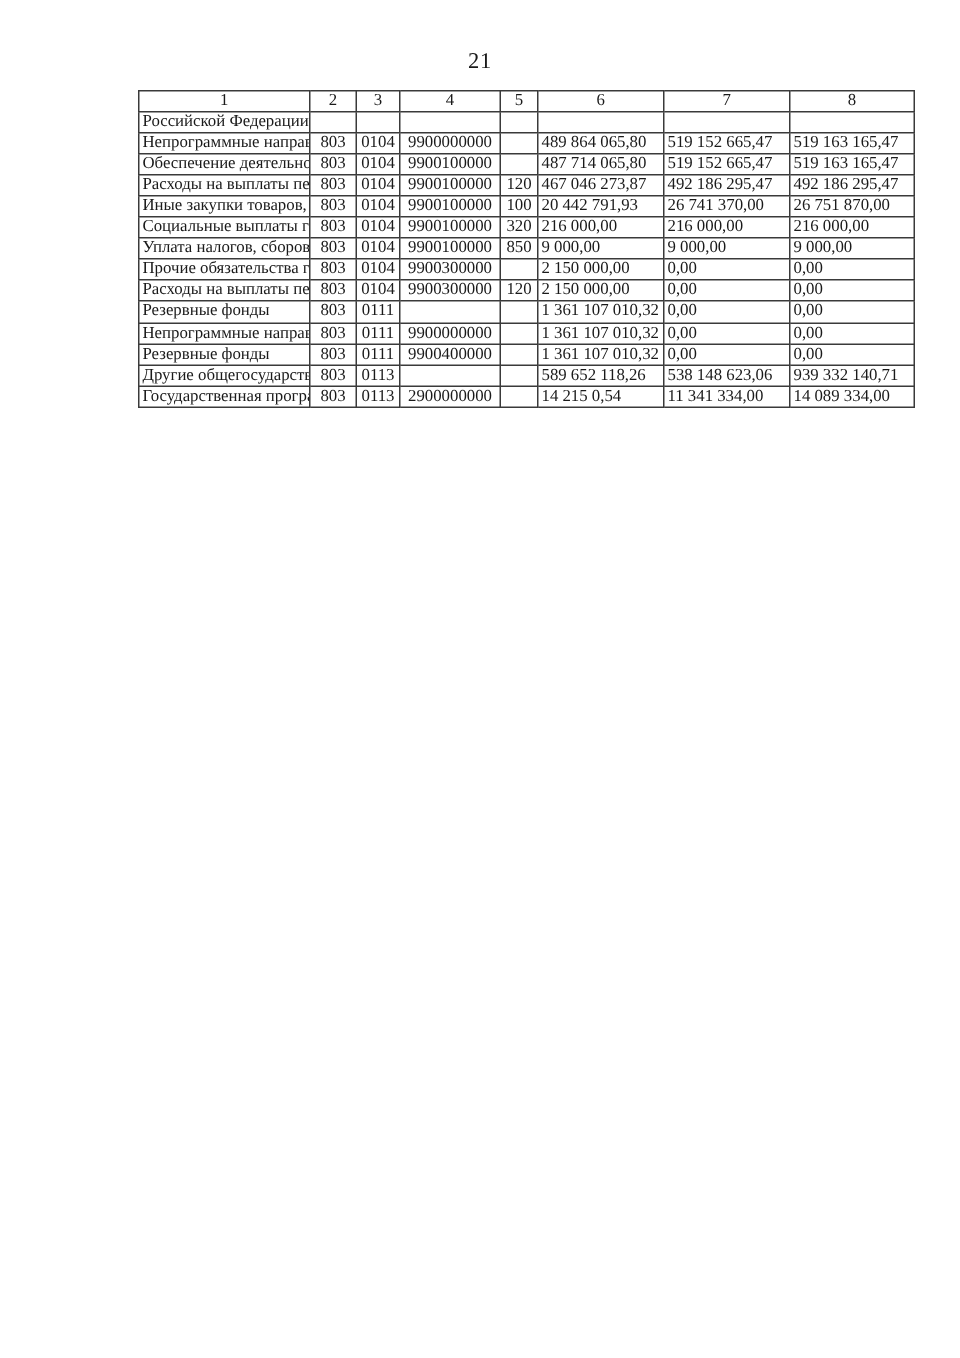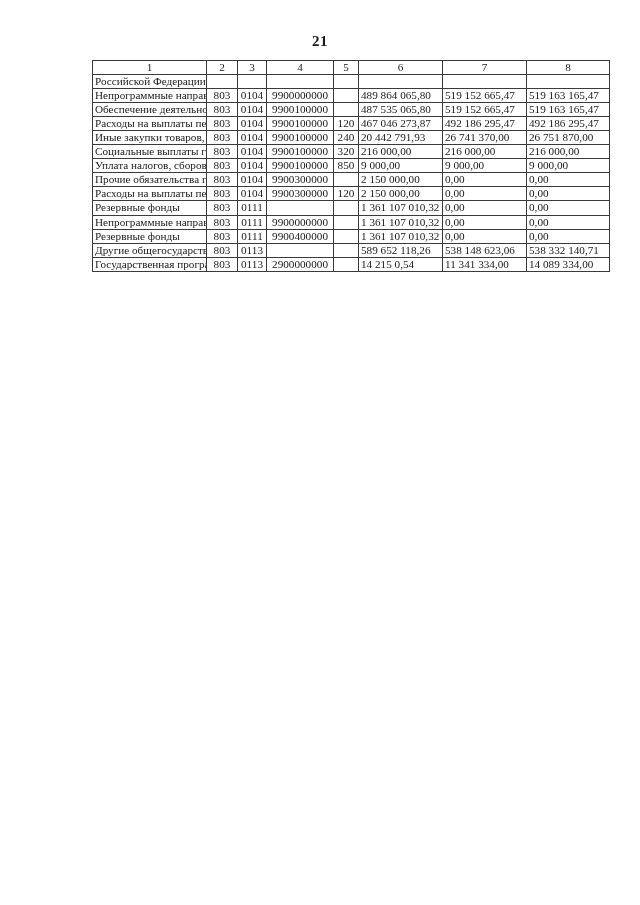--- a/index.html
+++ b/index.html
@@ -1,19 +1,19 @@
 <!DOCTYPE html>
 <html><head>
 <meta charset="utf-8">
 <style>
   html, body { margin: 0; padding: 0; background: #ffffff; }
   body { width: 640px; height: 905px; position: relative; overflow: hidden;
          font-family: "Liberation Serif", "DejaVu Serif", serif; color: #1a1a1a; }
   .page-number { position: absolute; top: 33px; left: 0; width: 640px; text-align: center;
-                 font-size: 15px; font-weight: bold; letter-spacing: 0.5px; }
+                 font-size: 15px; font-weight: normal; letter-spacing: 0.5px; }
   table.budget { position: absolute; top: 60px; left: 92px; border-collapse: collapse;
                  table-layout: fixed; width: 517px; font-size: 11.2px; line-height: 13.05px; }
   table.budget td, table.budget th { border: 1px solid #3a3a3a; padding: 0 2px; vertical-align: bottom;
                  overflow: hidden; white-space: nowrap; }
   table.budget th { font-weight: normal; text-align: center; height: 13px; vertical-align: middle; }
   td.name { white-space: pre-line; text-align: left; padding-left: 3px; }
   td.c { text-align: center; }
   td.r { text-align: left; padding-right: 1px; }
   td.l { text-align: center; }
 </style>
@@ -78,21 +78,21 @@
 Республики, не
 включённых в
 государственные
 программы
 Удмуртской
 Республики</td>
         <td class="c">803</td>
         <td class="c">0104</td>
         <td class="l">9900100000</td>
         <td class="c"></td>
-        <td class="r">487 535 065,80</td>
+        <td class="r">487 714 065,80</td>
         <td class="r">519 152 665,47</td>
         <td class="r">519 163 165,47</td>
       </tr>
       <tr>
         <td class="name">Расходы на выплаты
 персоналу
 государственных
 (муниципальных)
 органов</td>
         <td class="c">803</td>
@@ -105,21 +105,21 @@
       </tr>
       <tr>
         <td class="name">Иные закупки товаров,
 работ и услуг для
 обеспечения
 государственных
 (муниципальных) нужд</td>
         <td class="c">803</td>
         <td class="c">0104</td>
         <td class="l">9900100000</td>
-        <td class="c">240</td>
+        <td class="c">100</td>
         <td class="r">20 442 791,93</td>
         <td class="r">26 741 370,00</td>
         <td class="r">26 751 870,00</td>
       </tr>
       <tr>
         <td class="name">Социальные выплаты
 гражданам, кроме
 публичных
 нормативных
 социальных выплат</td>
@@ -202,21 +202,21 @@
       <tr>
         <td class="name">Другие
 общегосударственные
 вопросы</td>
         <td class="c">803</td>
         <td class="c">0113</td>
         <td class="l"></td>
         <td class="c"></td>
         <td class="r">589 652 118,26</td>
         <td class="r">538 148 623,06</td>
-        <td class="r">538 332 140,71</td>
+        <td class="r">939 332 140,71</td>
       </tr>
       <tr>
         <td class="name">Государственная
 программа Удмуртской
 Республики «Развитие
 государственной
 гражданской и
 муниципальной
 службы Удмуртской
 Республики,

